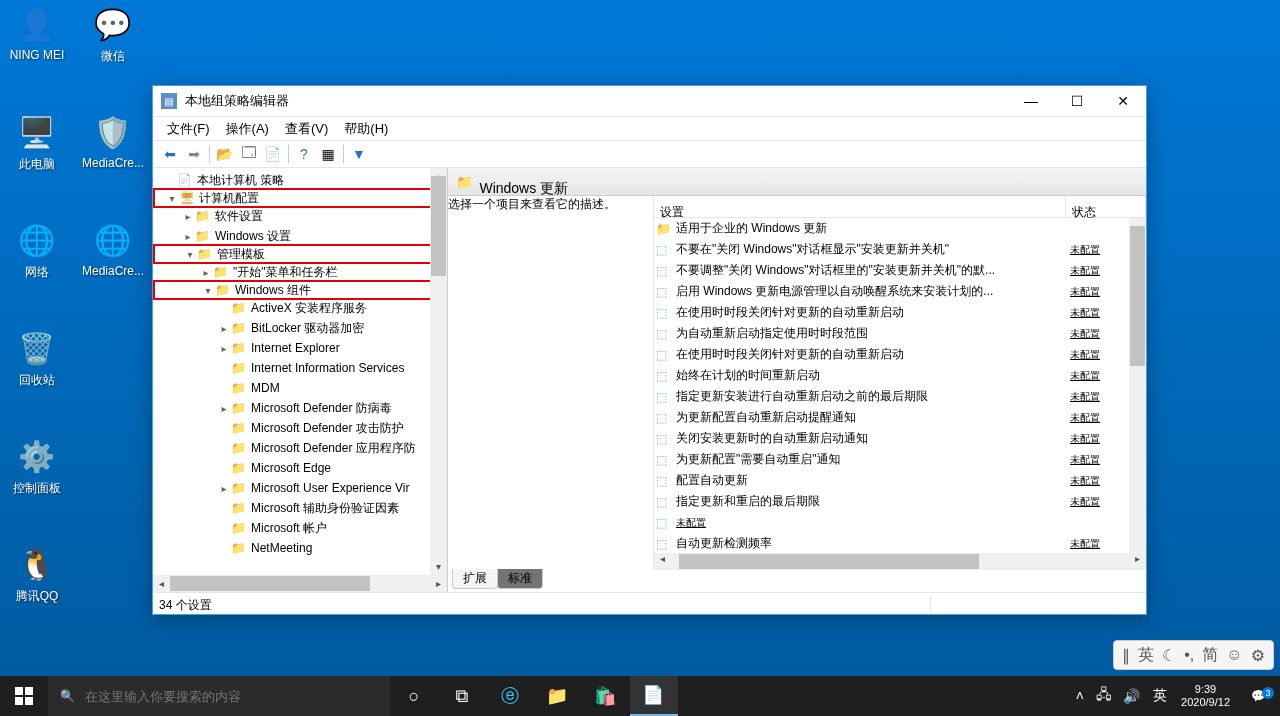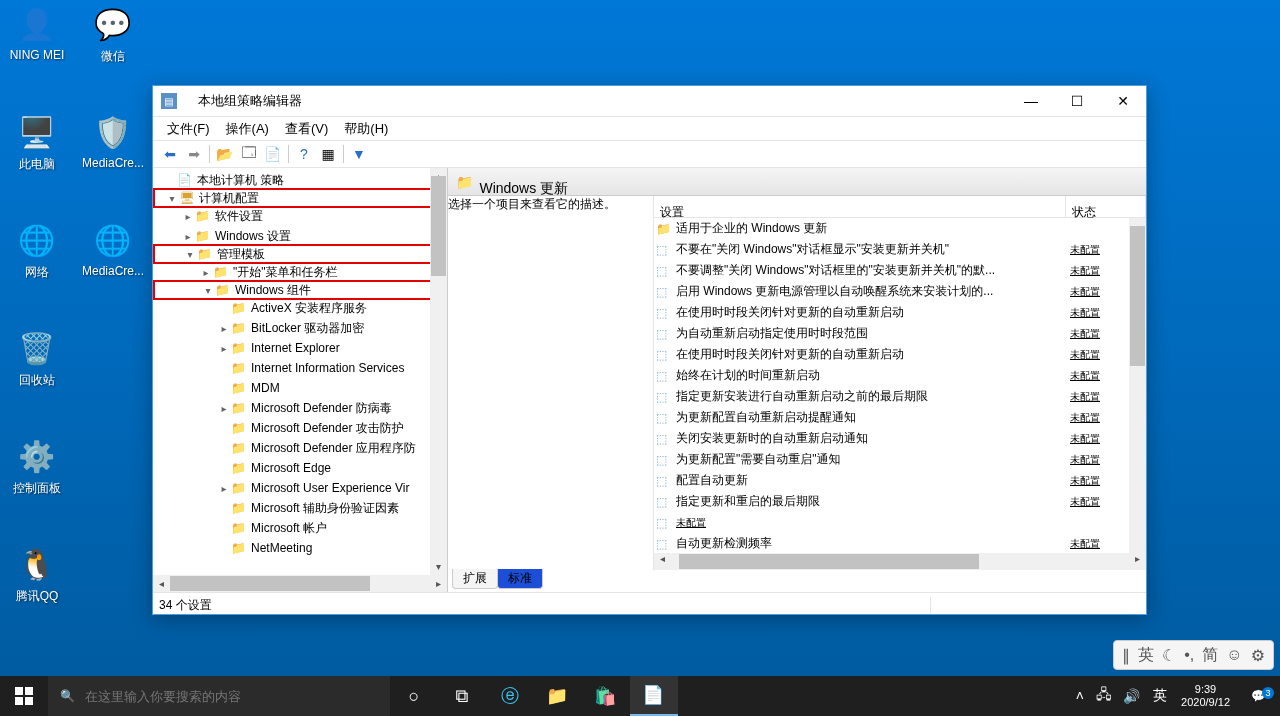--- a/index.html
+++ b/index.html
@@ -8,21 +8,21 @@
 
 .desktop { position: absolute; top: 0; left: 0; width: 100%; height: 676px; }
 .desktop-icon { position: absolute; width: 74px; text-align: center; color: #fff; cursor: pointer; }
 .desktop-icon .icon-img { width: 40px; height: 40px; margin: 0 auto 4px; display: flex; align-items: center; justify-content: center; font-size: 30px; }
 .desktop-icon .label { font-size: 12px; text-shadow: 1px 1px 2px rgba(0,0,0,0.6); }
 
 
 .window { position: absolute; left: 152px; top: 85px; width: 995px; height: 530px; background: #fff; border: 1px solid #4a9fde; box-shadow: 0 4px 20px rgba(0,0,0,0.3); display: flex; flex-direction: column; }
 .titlebar { height: 30px; background: #fff; display: flex; align-items: center; padding-left: 8px; }
 .titlebar .app-icon { width: 16px; height: 16px; background: #5a8fc7; display: flex; align-items: center; justify-content: center; color: #fff; font-size: 10px; margin-right: 8px; }
-.titlebar .title { flex: 1; font-size: 13px; margin-left: 13px; }
+.titlebar .title { flex: 1; font-size: 13px; }
 .titlebar .controls { display: flex; }
 .titlebar .controls div { width: 46px; height: 30px; display: flex; align-items: center; justify-content: center; cursor: pointer; font-size: 14px; }
 
 .menubar { height: 24px; display: flex; align-items: center; padding: 0 6px; border-top: 1px solid #e5e5e5; }
 .menubar span { padding: 2px 8px; cursor: pointer; font-size: 13px; }
 
 .toolbar { height: 28px; display: flex; align-items: center; padding: 0 6px; gap: 2px; border-top: 1px solid #e5e5e5; border-bottom: 1px solid #e5e5e5; }
 .toolbar .tbtn { width: 22px; height: 22px; display: flex; align-items: center; justify-content: center; cursor: pointer; font-size: 14px; }
 .toolbar .sep { width: 1px; height: 18px; background: #ccc; margin: 0 2px; }
 
@@ -64,21 +64,21 @@
 .list-row .rname { flex: 1; font-size: 12px; white-space: nowrap; overflow: hidden; text-overflow: ellipsis; }
 .list-row .rstate { width: 76px; font-size: 10px; text-decoration: underline; }
 .list-vscroll { position: absolute; right: 0; top: 0; width: 17px; height: 100%; background: #f0f0f0; }
 .list-vscroll .thumb { position: absolute; top: 8px; left: 1px; width: 15px; height: 140px; background: #c2c2c2; }
 .list-hscroll { height: 17px; background: #f0f0f0; display: flex; }
 .list-hscroll .htrack { flex: 1; position: relative; }
 .list-hscroll .hthumb { position: absolute; left: 8px; top: 1px; height: 15px; width: 300px; background: #c2c2c2; }
 
 .tabs-bottom { height: 22px; display: flex; align-items: flex-start; padding-left: 4px; }
 .tabs-bottom span { padding: 1px 10px; border: 1px solid #ccc; border-top: none; background: #f5f5f5; font-size: 12px; cursor: pointer; margin-right: -1px; border-radius: 0 0 4px 4px; position: relative; top: -1px;}
-.tabs-bottom span.active { background: #1d4ed8; }
+.tabs-bottom span.active { background: #737373; }
 
 .statusbar { height: 22px; border-top: 1px solid #e5e5e5; display: flex; align-items: flex-end; }
 .statusbar .cell { padding: 0 6px; border-right: 1px solid #e5e5e5; }
 .statusbar .cell.first { flex: 1; }
 .statusbar .cell.mid { width: 130px; }
 .statusbar .cell.last { width: 85px; border-right: none;}
 
 
 .ime-bar { position: absolute; right: 6px; bottom: 46px; height: 30px; background: #f5f5f5; border: 1px solid #ccc; display: flex; align-items: center; gap: 8px; padding: 0 8px; border-radius: 4px; }
 .ime-bar span { font-size: 16px; color: #555; cursor: pointer; }

